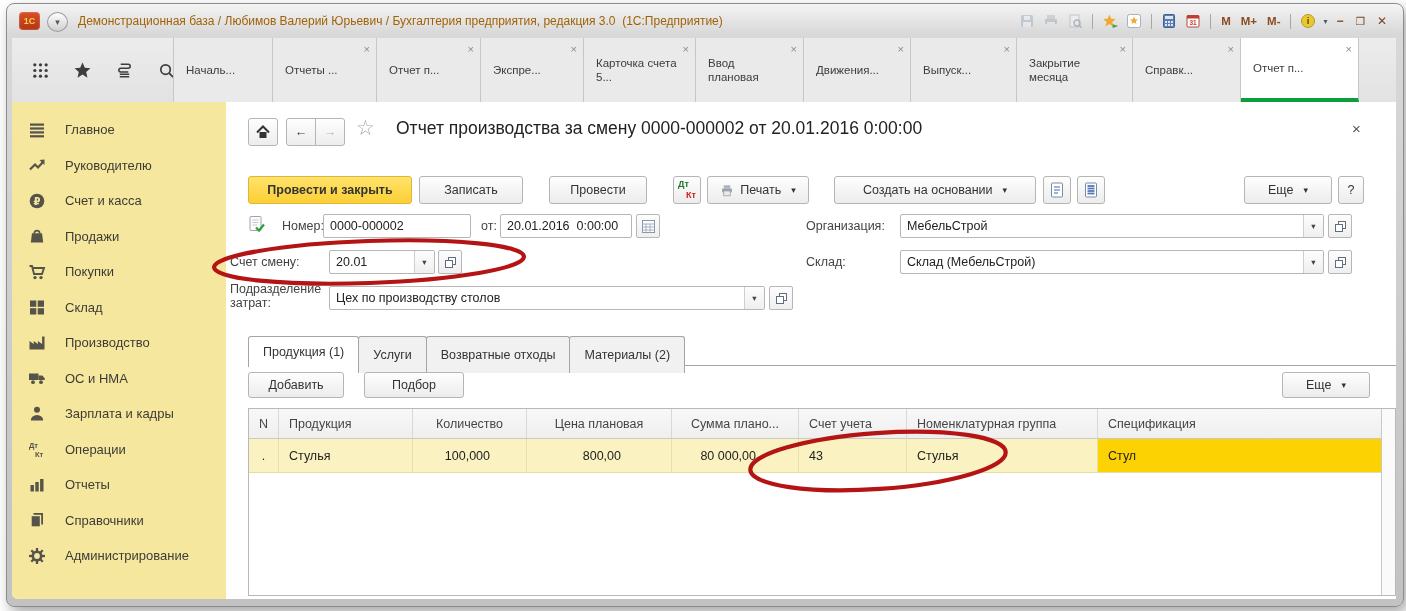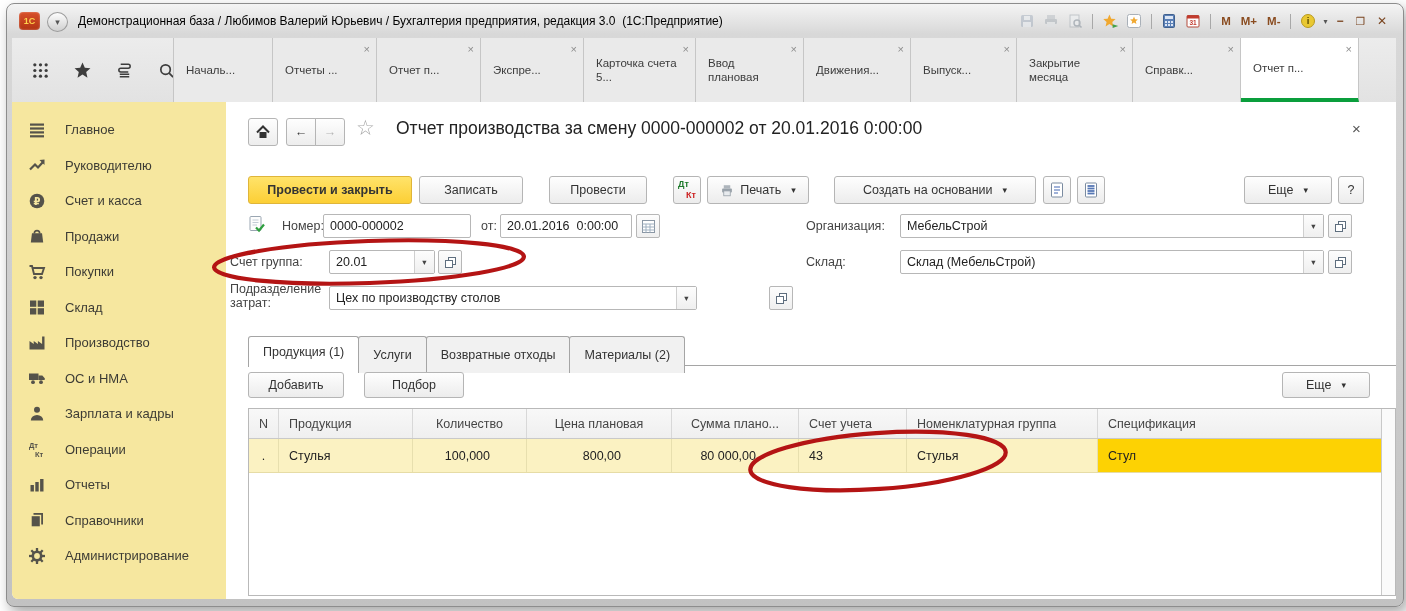--- a/index.html
+++ b/index.html
@@ -9,21 +9,21 @@
   .frame{position:absolute;left:6px;top:3px;width:1396px;height:602px;border:1px solid #8d8d8d;
     border-radius:8px;background:linear-gradient(180deg,#f4f4f4 0,#d8d8d8 30px,#c2c2c2 100%);
     box-shadow:4px 6px 14px rgba(0,0,0,.35);}
   .titlebar{position:absolute;left:6px;top:3px;width:1396px;height:35px;display:flex;align-items:center;}
   .logo{position:absolute;left:13px;top:9px;width:21px;height:18px;border-radius:4px;
     background:linear-gradient(#d8502a,#b23413);color:#ffd34d;font-size:9px;font-weight:bold;
     display:flex;align-items:center;justify-content:center;box-shadow:inset 0 0 2px rgba(255,255,255,.5);}
   .chev-circle{position:absolute;left:41px;top:9px;width:19px;height:18px;border-radius:50%;
     background:linear-gradient(#fdfdfd,#cfcfcf);border:1px solid #9c9c9c;color:#555;font-size:9px;
     display:flex;align-items:center;justify-content:center;}
-  .tb-title{position:absolute;left:72px;top:11px;font-size:12px;color:#000000;white-space:pre;}
+  .tb-title{position:absolute;left:72px;top:11px;font-size:12px;color:#a16207;white-space:pre;}
   .tb-icons{position:absolute;right:12px;top:8px;display:flex;align-items:center;gap:6px;height:20px;}
   .tb-icons .sep{width:1px;height:15px;background:#a8a8a8;margin:0 2px;}
   .tb-ic{width:18px;height:18px;display:flex;align-items:center;justify-content:center;}
   .mbtn{font-size:11.5px;font-weight:bold;color:#8a4c20;padding:0 2px;}
   .wbtn{font-size:12px;font-weight:bold;color:#7a4520;padding:0 3px;}
   
   .content{position:absolute;left:12px;top:38px;width:1384px;height:561px;background:#fff;
     border-radius:0 0 6px 6px;}
   
   .tabstrip{position:absolute;left:12px;top:38px;width:1384px;height:64px;
@@ -483,39 +483,39 @@
     </div>
   <span class="flabel" style="left:580px;top:117px">Организация:</span>
   <div class="input" style="left:674px;top:112px;width:424px">
     <span class="val">МебельСтрой</span>
     <span class="cbtn">▾</span>
     </div>
   <div class="tool24" style="left:1102px;top:112px">
       <span class="lnk"></span>
     </div>
 
-  <span class="flabel" style="left:4px;top:153px">Счет группа:</span>
+  <span class="flabel" style="left:4px;top:153px">Счет смену:</span>
   <div class="input" style="left:103px;top:148px;width:106px">
     <span class="val">20.01</span>
     <span class="cbtn">▾</span>
     </div>
   <div class="tool24" style="left:212px;top:148px">
       <span class="lnk"></span>
     </div>
   <span class="flabel" style="left:580px;top:153px">Склад:</span>
   <div class="input" style="left:674px;top:148px;width:424px">
     <span class="val">Склад (МебельСтрой)</span>
     <span class="cbtn">▾</span>
     </div>
   <div class="tool24" style="left:1102px;top:148px">
       <span class="lnk"></span>
     </div>
 
   <span class="flabel" style="left:4px;top:180px;width:96px;line-height:14px;display:block">Подразделение затрат:</span>
-  <div class="input" style="left:103px;top:184px;width:368px">
+  <div class="input" style="left:103px;top:184px;width:436px">
     <span class="val">Цех по производству столов</span>
     <span class="cbtn">▾</span>
     </div>
   <div class="tool24" style="left:543px;top:184px">
       <span class="lnk"></span>
     </div>
 
   <div class="stabs">
     <div class="stab active">
         <span>Продукция (1)</span>

